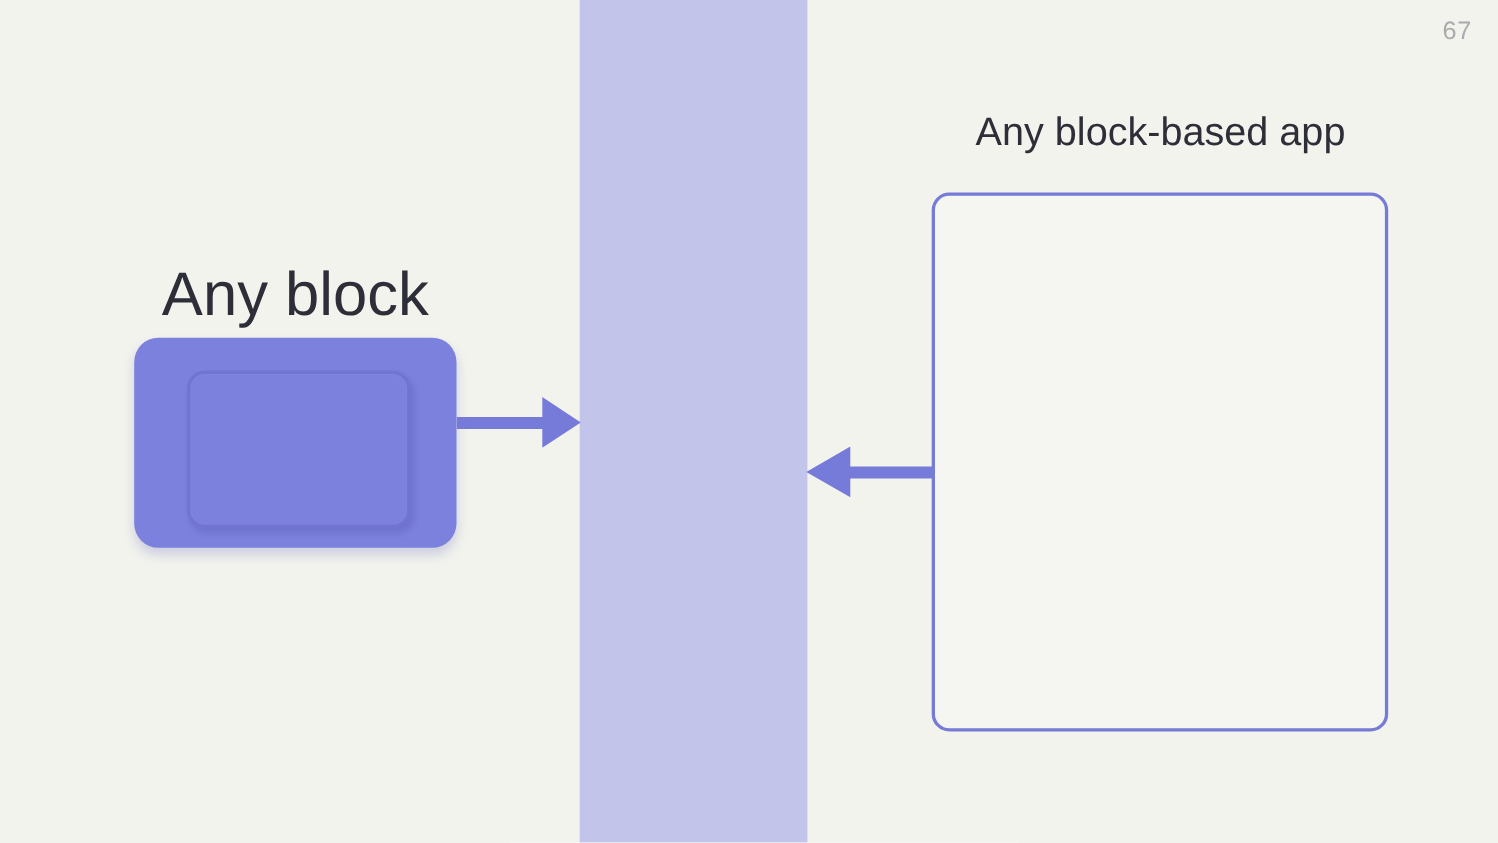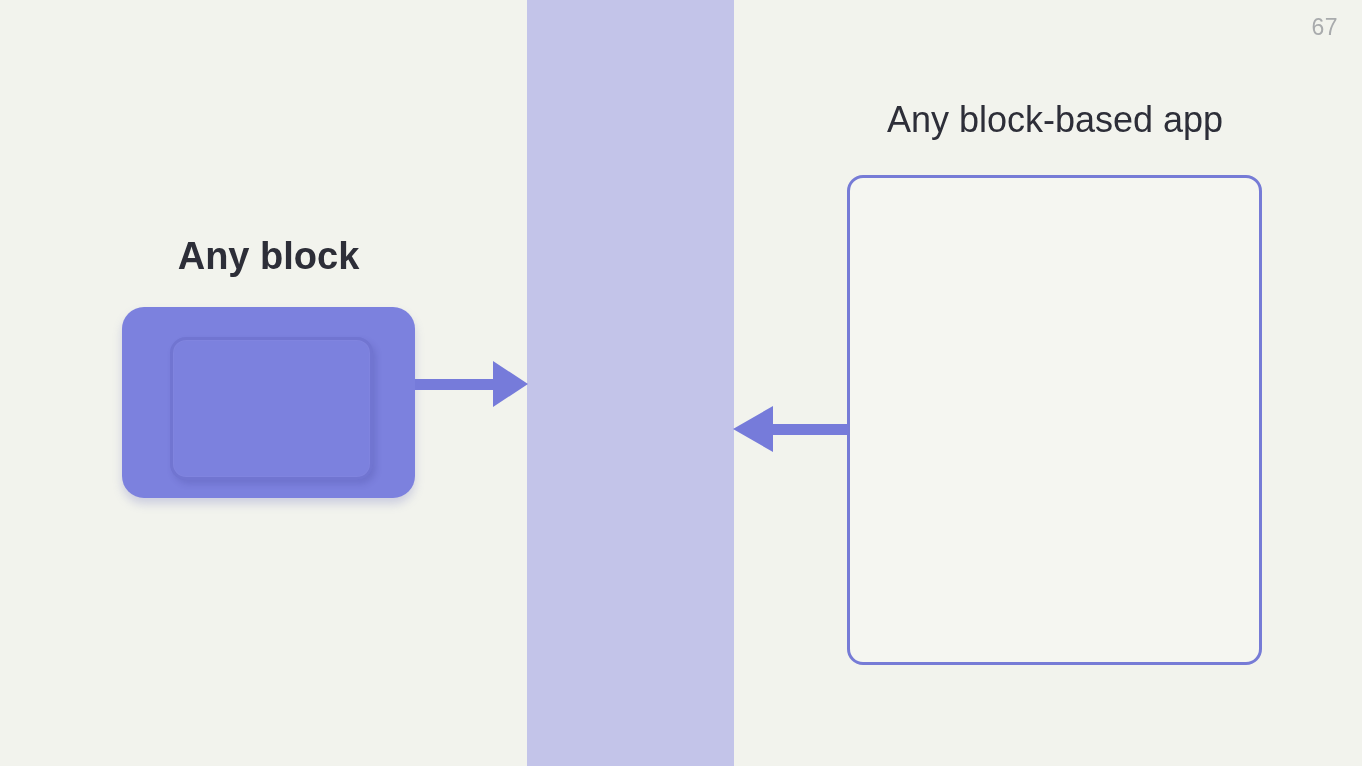--- a/index.html
+++ b/index.html
@@ -23,21 +23,21 @@
   .band{
     position:absolute;left:527px;top:0;width:207px;height:766px;
     background:var(--band);
   }
   .page-number{
     position:absolute;top:14px;right:24px;
     font-size:23px;color:var(--muted);letter-spacing:0.5px;
   }
   .left-title{
     position:absolute;left:122px;top:236px;width:293px;
-    text-align:center;font-size:38px;font-weight:700;color:var(--text);
+    text-align:center;font-size:56px;font-weight:400;color:var(--text);
     line-height:1.1;white-space:nowrap;
   }
   .block{
     position:absolute;left:122px;top:307px;width:293px;height:191px;
     background:var(--block);border-radius:22px;
     box-shadow:0 6px 10px rgba(110,115,190,0.28);
   }
   .block-inner{
     position:absolute;left:48px;top:30px;width:203px;height:143px;
     border-radius:16px;

